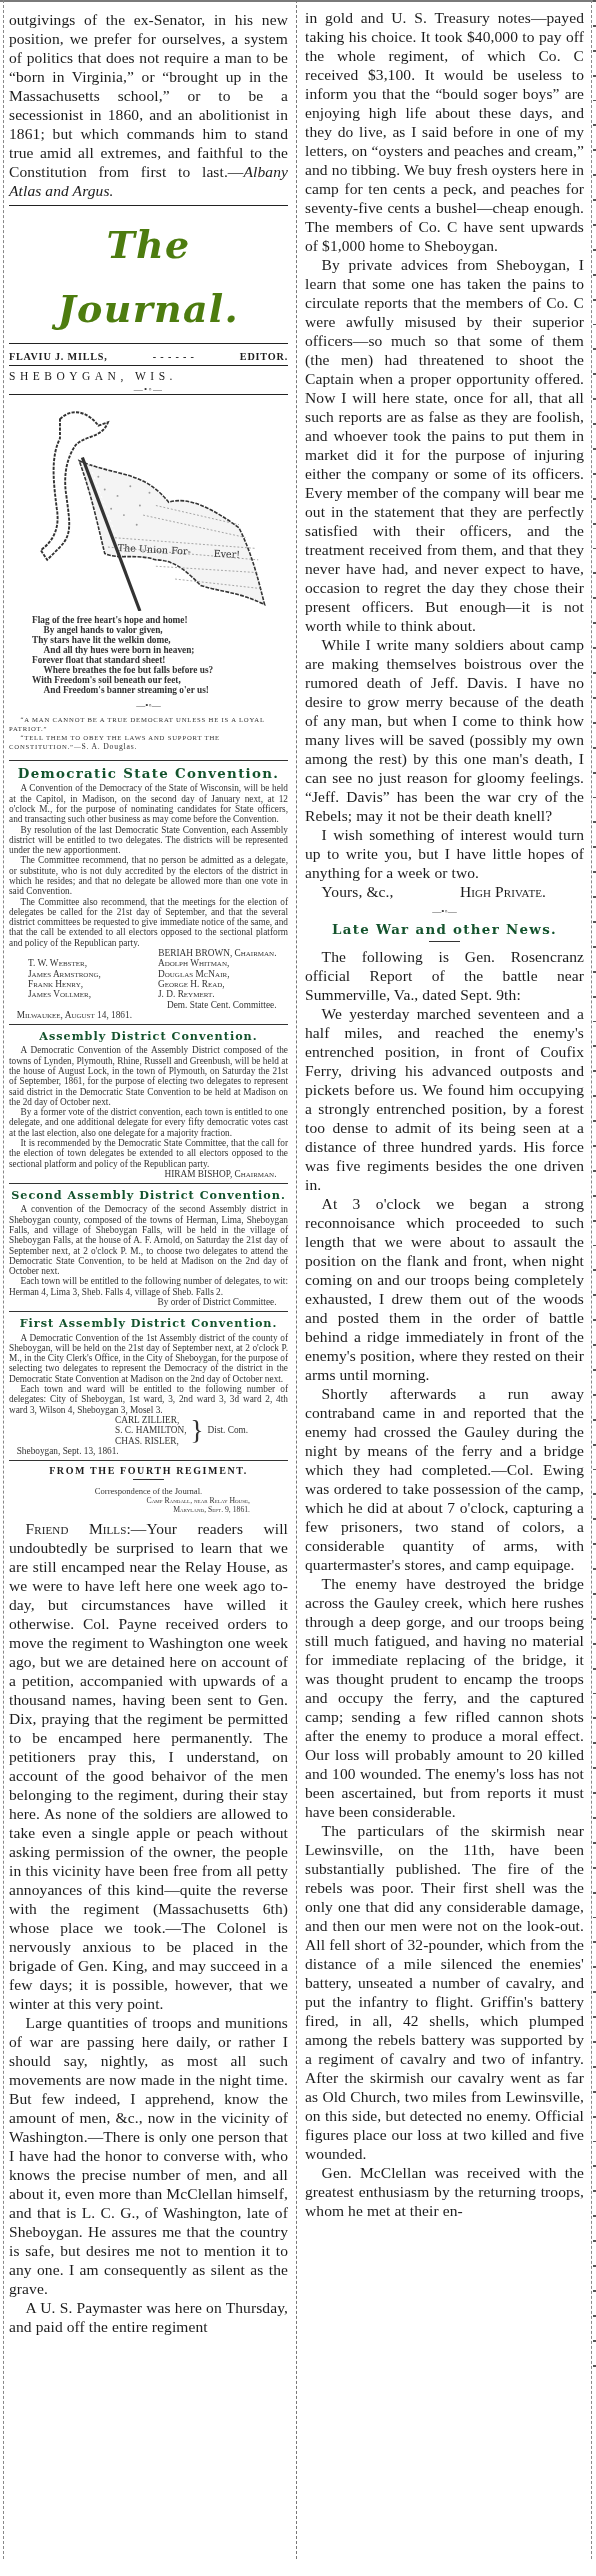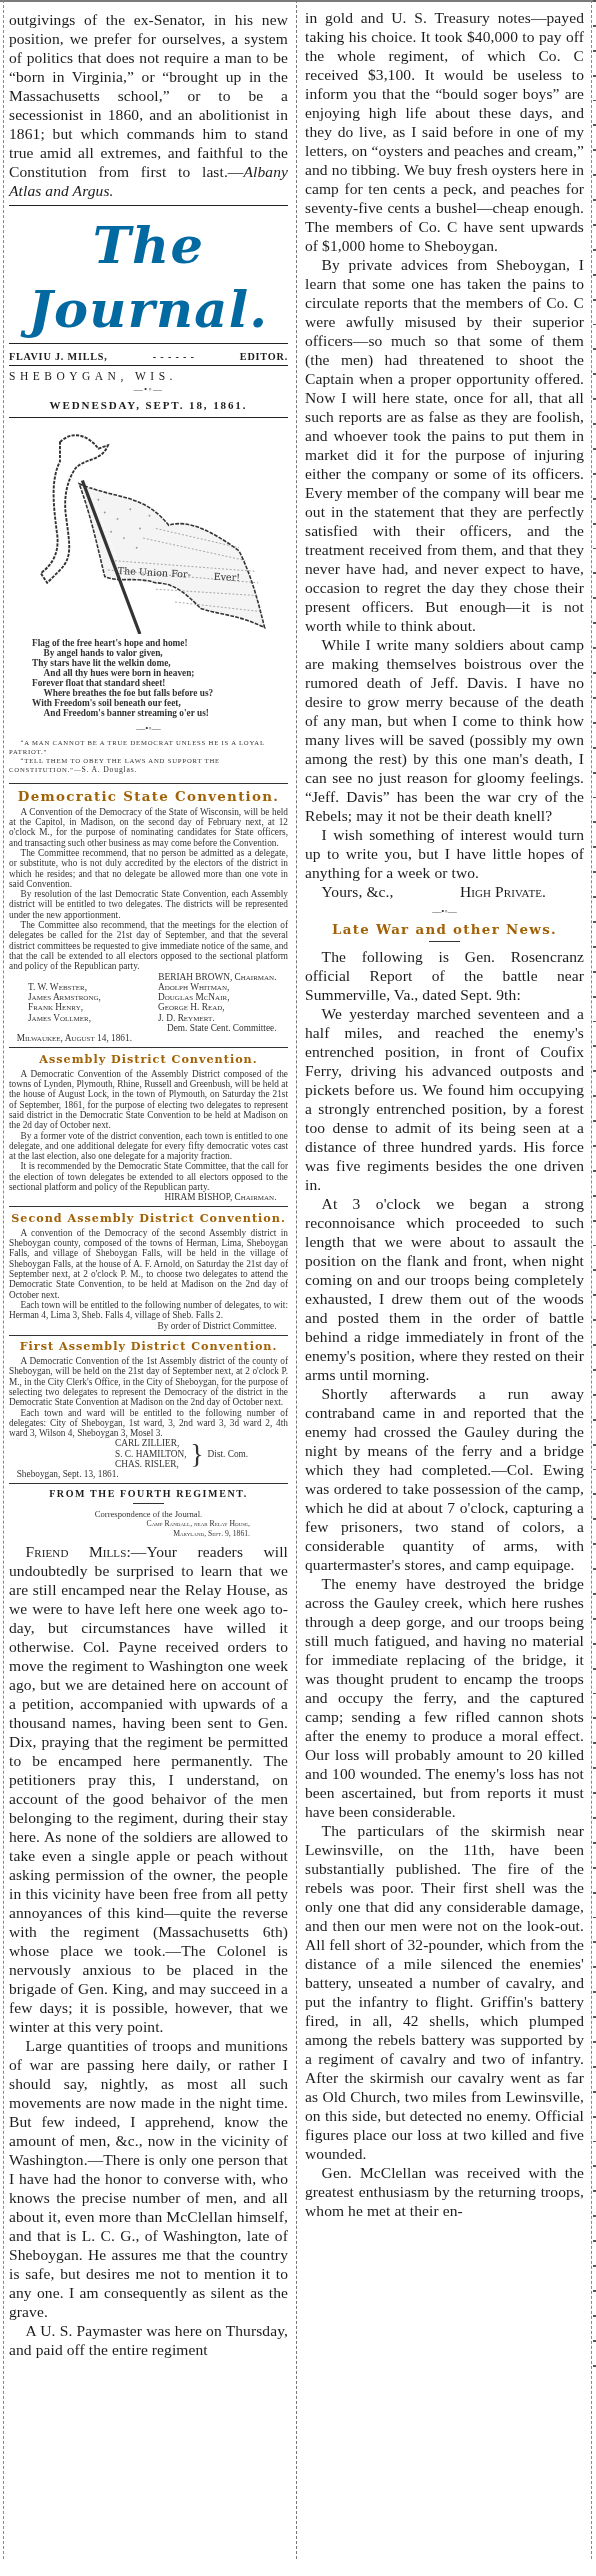--- a/index.html
+++ b/index.html
@@ -24,41 +24,41 @@
     .body p { text-indent: 16.6px; }
     .body p.noind { text-indent: 0; }
     .small { font-size: 9.3px; line-height: 10.3px; color: #333; }
     .small p { text-indent: 11.5px; }
     .italic { font-style: italic; }
     .sc { font-variant: small-caps; }
 
     .masthead-rule { height: 0; border-top: 1.9px double #222; margin: 5.1px 0 0 0; }
     .masthead-rule.thin { border-top: 0.6px solid #222; margin: 2.6px 0; }
     .paper-title {
-      font-family: "DejaVu Serif", serif; font-weight: bold; font-size: 51px;
+      font-family: "DejaVu Serif", serif; font-weight: bold; font-size: 38px;
       line-height: 64px; text-align: center; letter-spacing: 1.3px; margin: 6.4px 0 1.3px 0;
-      color: #0369a1; font-style: italic;
+      color: #4d7c0f; font-style: italic;
     }
     .editor-line { display: flex; justify-content: space-between; font-size: 10.2px;
       letter-spacing: 0.8px; font-weight: bold; padding: 3.8px 0; text-transform: uppercase; }
     .place-line { text-align: left; font-size: 11.5px; letter-spacing: 4.5px; padding: 3.8px 0 2.6px 0; }
     .ornament { text-align: center; font-size: 9px; color: #333; letter-spacing: 1.3px; line-height: 9px; }
     .date-line { text-align: center; font-size: 11px; font-weight: bold; letter-spacing: 1.9px; padding: 5.1px 0 6.4px 0; }
 
     .flag-box { position: relative; height: 211px; margin-top: 5.1px; }
     .flag-box svg { position: absolute; left: 19px; top: 0; }
     .poem { font-size: 9.3px; line-height: 10px; padding-left: 23px; margin-top: 3.8px; color: #333; font-weight: bold; }
     .poem .ln { display: block; }
     .poem .ln.in { padding-left: 11.5px; }
     .quote { font-size: 6.7px; line-height: 9px; letter-spacing: 0.8px; color: #333; text-transform: uppercase; margin-top: 5.1px; }
     .quote .q { display: block; text-indent: 11.5px; }
     .quote .sig { text-transform: none; font-size: 7.7px; text-align: center; }
 
     .section-head { text-align: center; font-weight: bold; font-family: "DejaVu Serif", serif;
-      font-size: 11.2px; letter-spacing: 1px; margin: 3.8px 0 2.6px 0; color: #a16207; }
+      font-size: 11.2px; letter-spacing: 1px; margin: 3.8px 0 2.6px 0; color: #14532d; }
     .section-head.big { font-size: 13.4px; letter-spacing: 1.3px; }
     .caps-head { text-align: center; font-weight: bold; font-size: 10px; letter-spacing: 1.6px; text-transform: uppercase; margin: 3.8px 0 3.8px 0; }
     .hr { height: 0; border-top: 0.6px solid #333; margin: 3.8px 0; }
     .hr.double { border-top: 1.9px double #333; }
     .short-hr { width: 31px; height: 0; border-top: 1.3px solid #333; margin: 3.8px auto 5.1px auto; }
 
     .sig-right { text-align: right; padding-right: 11.5px; }
     .names-grid { display: grid; grid-template-columns: 1fr 1fr; padding-left: 19px; font-variant: small-caps; }
     .dateline { text-indent: 7.7px !important; }
     .committee { display: flex; align-items: center; padding-left: 106px; }
@@ -92,21 +92,20 @@
     <div class="paper-title">The Journal.</div>
     <div class="masthead-rule thin"></div>
     <div class="editor-line">
       <span>FLAVIU J. MILLS,</span>
       <span>- - - - - -</span>
       <span>EDITOR.</span>
     </div>
     <div class="masthead-rule" style="margin-top:0;"></div>
     <div class="place-line">SHEBOYGAN, WIS.</div>
     <div class="ornament">—•◦—</div>
-    <div class="date-line">WEDNESDAY, SEPT. 18, 1861.</div>
     <div class="masthead-rule" style="margin-top:0;"></div>
 
     <div class="flag-box">
       <svg width="243" height="211" viewBox="0 0 380 330">
         <path d="M50 30 C70 10 95 20 110 40 L125 35 C115 60 90 55 75 70 C60 90 55 120 60 150 C65 190 70 210 50 230 L30 250 L20 235 C40 220 50 200 45 170 C40 130 35 90 50 60 Z" fill="none" stroke="#333" stroke-width="3" stroke-dasharray="5 2"></path>
         <path d="M80 95 C140 120 180 110 220 160 C250 150 290 170 330 200 C350 240 360 280 370 320 C330 300 300 300 270 290 C250 270 230 250 200 250 C170 240 140 250 120 240 C110 200 100 150 80 95 Z" fill="#f4f4f4" stroke="#333" stroke-width="2.5" stroke-dasharray="6 2"></path>
         <g stroke="#777" stroke-width="1" stroke-dasharray="3 3">
           <line x1="125" y1="230" x2="360" y2="250"></line>
           <line x1="130" y1="215" x2="355" y2="232"></line>
           <line x1="200" y1="260" x2="360" y2="270"></line>
@@ -144,23 +143,23 @@
     </div>
     <div class="ornament-line">—•◦—</div>
     <div class="quote">
       <span class="q">“A man cannot be a true Democrat unless he is a loyal patriot.”</span>
       <span class="q"><span>“Tell them to obey the laws and support the constitution.”—</span><span class="sig">S. A. Douglas.</span></span>
     </div>
     <div class="hr double" style="margin-top:9px;"></div>
 
     <div class="section-head big">Democratic State Convention.</div>
     <div class="small">
-      <p>A Convention of the Democracy of the State of Wisconsin, will be held at the Capitol, in Madison, on the second day of February next, at 12 o'clock M., for the purpose of nominating candidates for State officers, and transacting such other business as may come before the Convention.</p>
+      <p>A Convention of the Democracy of the State of Wisconsin, will be held at the Capitol, in Madison, on the second day of January next, at 12 o'clock M., for the purpose of nominating candidates for State officers, and transacting such other business as may come before the Convention.</p>
+      <p>By resolution of the last Democratic State Convention, each Assembly district will be entitled to two delegates. The districts will be represented under the new apportionment.</p>
       <p>The Committee recommend, that no person be admitted as a delegate, or substitute, who is not duly accredited by the electors of the district in which he resides; and that no delegate be allowed more than one vote in said Convention.</p>
-      <p>By resolution of the last Democratic State Convention, each Assembly district will be entitled to two delegates. The districts will be represented under the new apportionment.</p>
       <p>The Committee also recommend, that the meetings for the election of delegates be called for the 21st day of September, and that the several district committees be requested to give immediate notice of the same, and that the call be extended to all electors opposed to the sectional platform and policy of the Republican party.</p>
       <div class="sig-right sc">BERIAH BROWN, Chairman.</div>
       <div class="names-grid">
         <span>T. W. Webster,</span>
         <span>Adolph Whitman,</span>
         <span>James Armstrong,</span>
         <span>Douglas McNair,</span>
         <span>Frank Henry,</span>
         <span>George H. Read,</span>
         <span>James Vollmer,</span>

